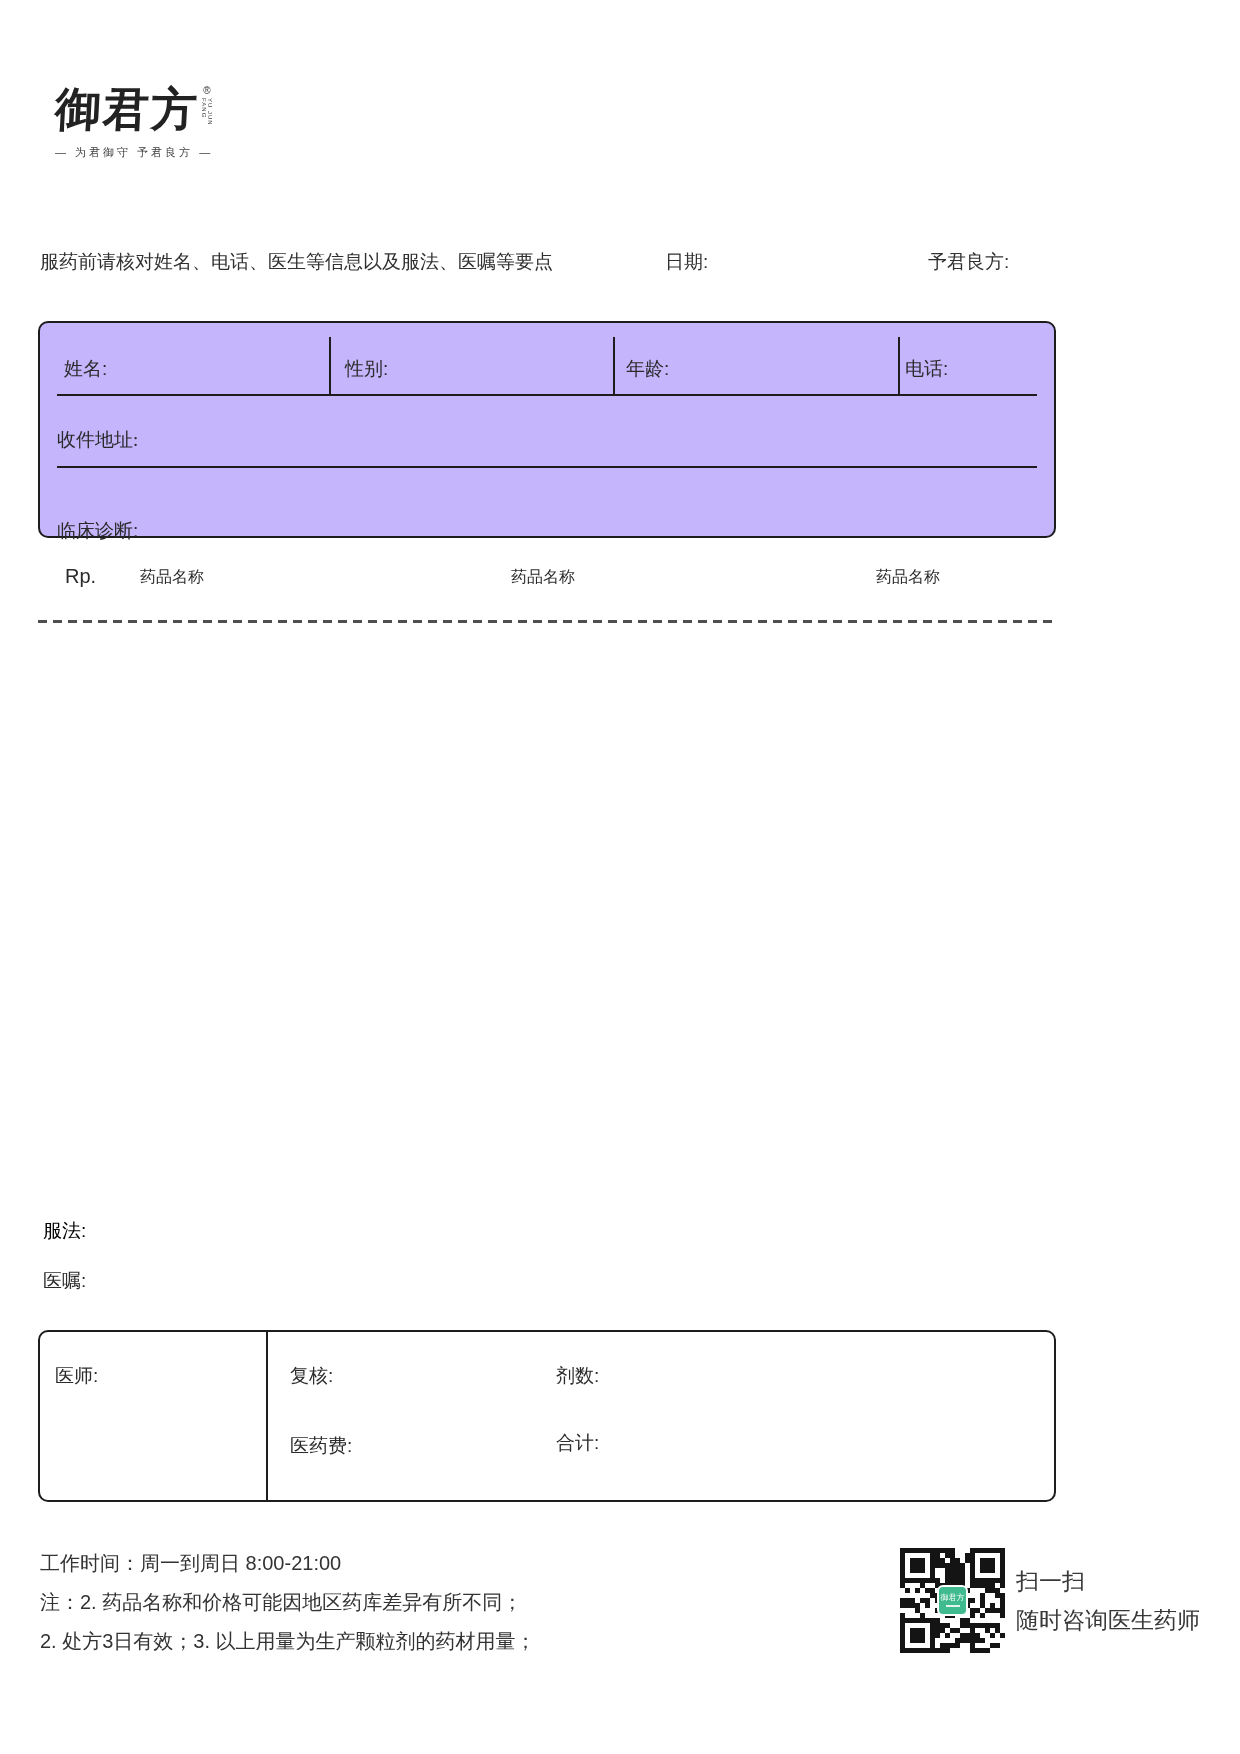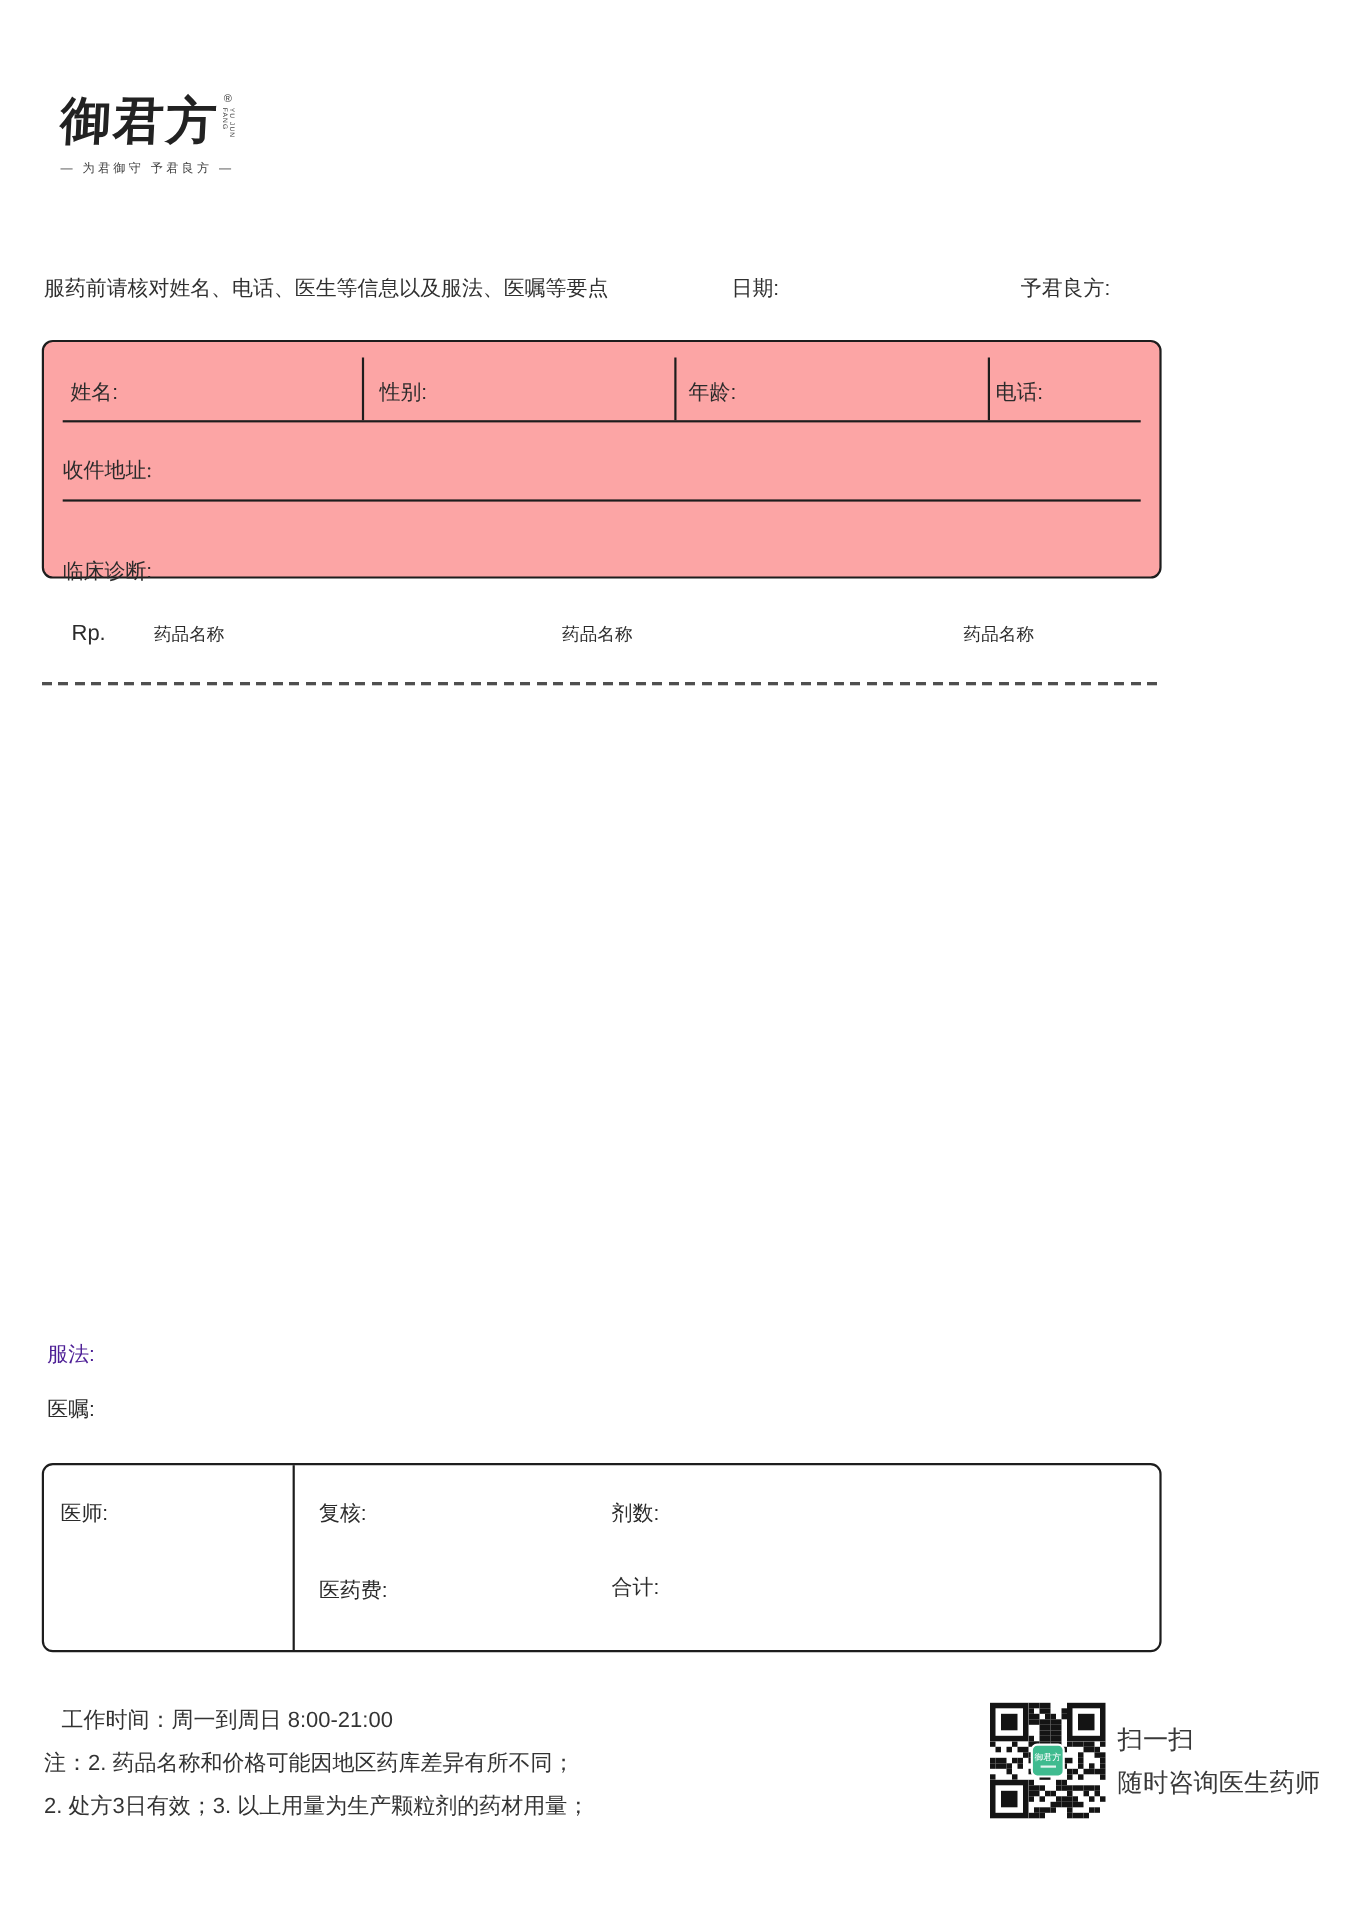--- a/index.html
+++ b/index.html
@@ -51,24 +51,24 @@
     color: #262626;
   }
 
   
   .notice-text  { position: absolute; left: 40px;  top: 249px; font-size: 19px; color: #303030; }
   .date-label   { position: absolute; left: 665px; top: 249px; font-size: 19px; color: #303030; }
   .rxno-label   { position: absolute; left: 928px; top: 249px; font-size: 19px; color: #303030; }
 
   
   .patient-box {
-    position: absolute; left: 38px; top: 309px;
+    position: absolute; left: 38px; top: 321px;
     width: 1018px; height: 217px;
     border: 2px solid #1d1d1d; border-radius: 10px;
-    background: #fca5a5;
+    background: #c4b5fd;
   }
   .pb-label { position: absolute; font-size: 19px; color: #2b2b2b; white-space: nowrap; }
   .lbl-name      { left: 24px;  top: 33px; }
   .lbl-gender    { left: 305px; top: 33px; }
   .lbl-age       { left: 586px; top: 33px; }
   .lbl-phone     { left: 865px; top: 33px; }
   .lbl-address   { left: 17px;  top: 104px; font-family: Liberation Serif, serif; }
   .lbl-diagnosis { left: 17px;  top: 176px; margin-top: 19px; }
   .pb-vdiv { position: absolute; width: 2px; background: #1d1d1d; top: 14px; height: 57px; }
   .vdiv-1 { left: 289px; }
@@ -83,40 +83,40 @@
   .drug-col  { position: absolute; top: 567px; font-size: 16px; color: #2b2b2b; }
   .drug-col-1 { left: 140px; }
   .drug-col-2 { left: 511px; }
   .drug-col-3 { left: 876px; }
   .dashed-line {
     position: absolute; left: 38px; top: 620px; width: 1018px; height: 3px;
     background: repeating-linear-gradient(90deg, #4f4f4f 0 9px, transparent 9px 15px);
   }
 
   
-  .usage-label  { position: absolute; left: 43px; top: 1218px; font-size: 19px; color: #4c1d95; }
+  .usage-label  { position: absolute; left: 43px; top: 1218px; font-size: 19px; color: #000000; }
   .advice-label { position: absolute; left: 43px; top: 1268px; font-size: 19px; color: #2b2b2b; }
 
   
   .signoff-box {
     position: absolute; left: 38px; top: 1330px;
     width: 1018px; height: 172px;
     border: 2px solid #1d1d1d; border-radius: 10px;
     background: #fff;
   }
   .so-vdiv { position: absolute; left: 226px; top: 0; bottom: 0; width: 2px; background: #1d1d1d; }
   .so-label { position: absolute; font-size: 19px; color: #2b2b2b; white-space: nowrap; }
   .lbl-physician { left: 15px;  top: 31px; }
   .lbl-review    { left: 250px; top: 31px; }
   .lbl-doses     { left: 516px; top: 31px; }
   .lbl-fee       { left: 250px; top: 101px; }
   .lbl-total     { left: 516px; top: 98px; }
 
   
-  .work-hours { position: absolute; left: 40px; top: 1550px; font-size: 20px; color: #333; margin-left: 16px; }
+  .work-hours { position: absolute; left: 40px; top: 1550px; font-size: 20px; color: #333; }
   .note-1     { position: absolute; left: 40px; top: 1589px; font-size: 20px; color: #333; }
   .note-2     { position: absolute; left: 40px; top: 1628px; font-size: 20px; color: #333; }
 
   
   .qr-code { position: absolute; left: 900px; top: 1548px; width: 105px; height: 105px; background: #fff; }
   .qr-cell { position: absolute; width: 5px; height: 5px; background: #141414; }
   .qr-finder { position: absolute; width: 35px; height: 35px; border: 5px solid #141414; background: #fff; }
   .qr-finder::after {
     content: ""; position: absolute; left: 5px; top: 5px; width: 15px; height: 15px; background: #141414;
   }

